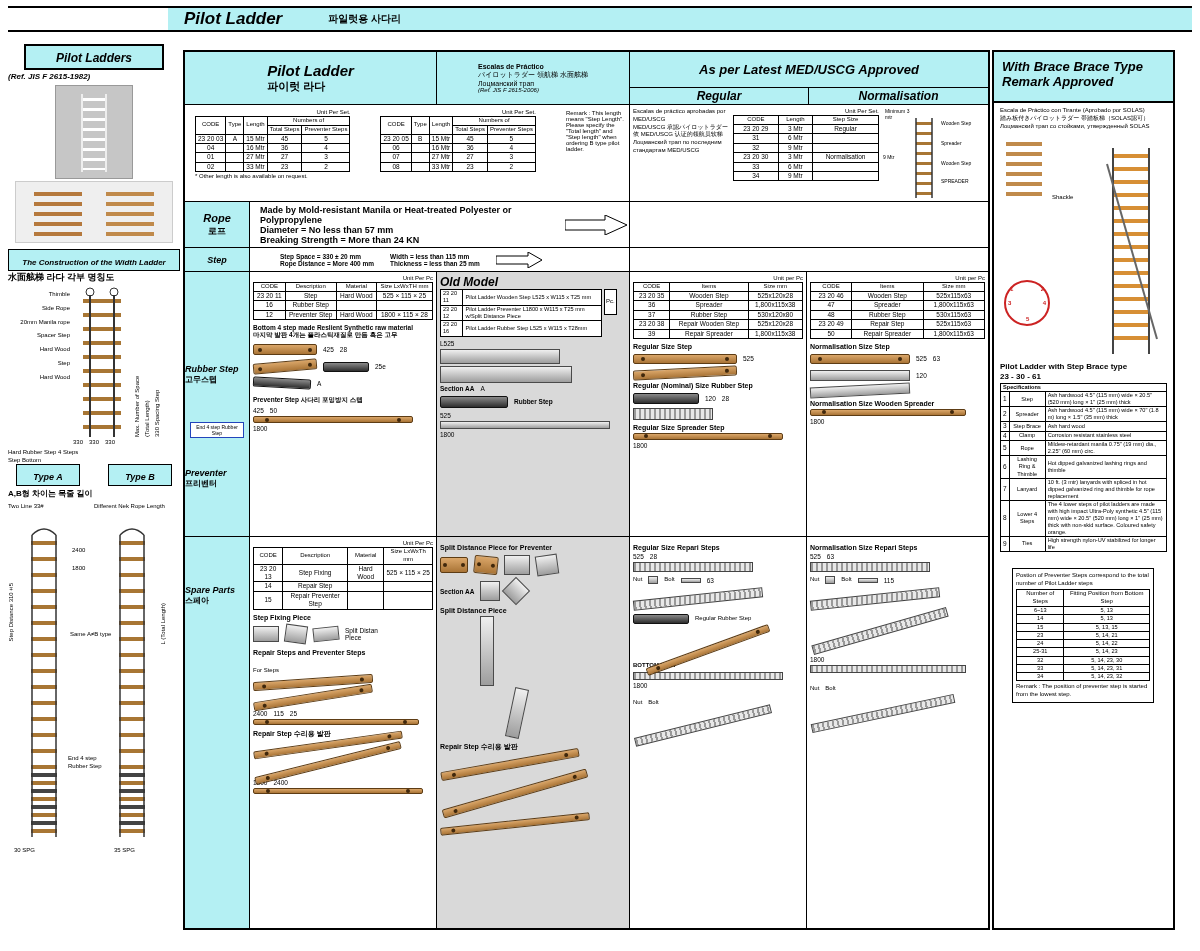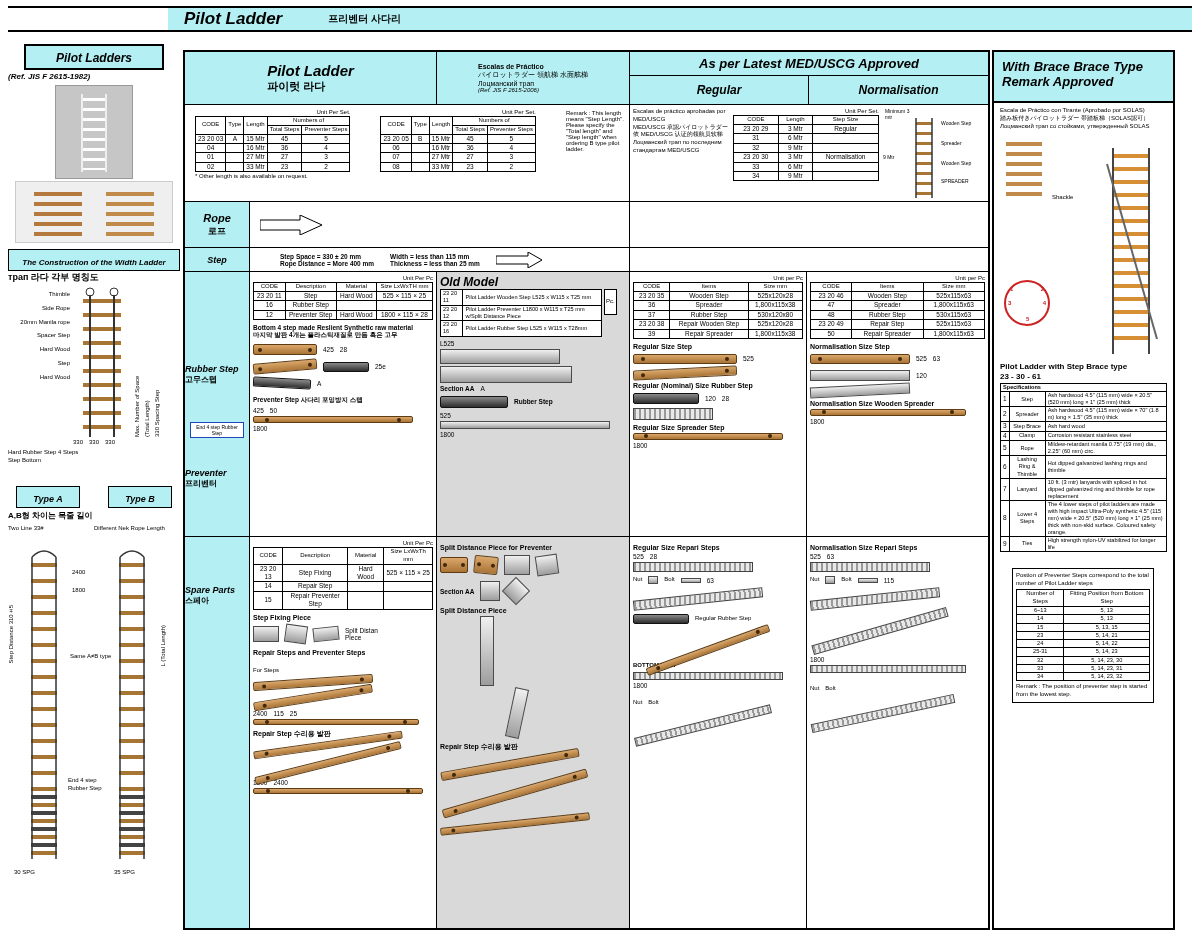--- a/index.html
+++ b/index.html
@@ -49,31 +49,31 @@
 .detail-circle{width:46px;height:46px;border:2px solid #cc2222;border-radius:50%;position:relative}
 .dnum{position:absolute;font-size:6px;color:#cc2222;font-weight:bold}
 .harrow{flex:0 0 auto}
 .banner{left:8px;top:6px;width:1184px;height:26px;border-top:2px solid #000;border-bottom:2px solid #000;background:#fff}
 .banner-in{position:absolute;left:160px;top:0;right:0;bottom:0;display:flex;align-items:center;gap:46px;padding-left:16px}
 .photo1{width:78px;height:94px;background:#c6c6c6;margin:4px auto 2px;display:flex;align-items:center;justify-content:center;border:1px solid #999}
 .photo2{width:158px;height:62px;background:#efefef;margin:2px auto;display:flex;align-items:center;justify-content:center;gap:8px;border:1px solid #ccc}
 .cons{display:flex;gap:3px;margin-top:3px}
 .cons-l{display:flex;flex-direction:column;gap:6px;text-align:right;width:62px;padding-top:4px}
 .cons-r{display:flex;gap:2px;padding-top:6px}
-.typerow{display:flex;justify-content:space-between;margin-top:22px;padding:0 8px}
+.typerow{display:flex;justify-content:space-between;margin-top:0;padding:0 8px}
 </style>
 </head>
 <body>
 
 <div class="page">
 
   <div class="abs banner">
     <div class="banner-in cyan">
       <span class="i b fs17">Pilot Ladder</span>
-      <span class="b fs10">프리벤터 사다리</span>
+      <span class="b fs10">파일럿용 사다리</span>
     </div>
   </div>
 
   <div class="abs" style="left:8px;top:44px;width:172px">
     <div class="sbox cyan">
       <span class="i b fs12">Pilot Ladders</span>
     </div>
     <div class="center i b fs8" style="margin-top:2px">(Ref. JIS F 2615-1982)</div>
 
     <div class="photo1">
@@ -88,21 +88,21 @@
         <line x1="32" y1="6" x2="32" y2="50" stroke="#b5793d" stroke-width="48" stroke-dasharray="4 6"></line>
       </svg>
       <svg width="64" height="52">
         <line x1="32" y1="6" x2="32" y2="50" stroke="#c08a4b" stroke-width="48" stroke-dasharray="4 6"></line>
       </svg>
     </div>
 
     <div class="sbox2 cyan">
       <span class="i b fs8">The Construction of the Width Ladder</span>
     </div>
-    <div class="center b fs9">трап 라다 각부 명칭도</div>
+    <div class="center b fs9">水面舷梯 라다 각부 명칭도</div>
 
     <div class="cons">
       <div class="cons-l">
         <span class="tiny">Thimble</span>
         <span class="tiny">Side Rope</span>
         <span class="tiny">20mm Manila rope</span>
         <span class="tiny">Spacer Step</span>
         <span class="tiny">Hard Wood</span>
         <span class="tiny">Step</span>
         <span class="tiny">Hard Wood</span>
@@ -177,21 +177,21 @@
       </div>
       <div class="cell cyan hcell" style="width:193px">
         <div class="center">
           <div class="fs7 b">Escalas de Práctico</div>
           <div class="fs7">パイロットラダー  領航梯  水面舷梯</div>
           <div class="fs7">Лоцманский трап</div>
           <div class="fs6 i">(Ref. JIS F 2615-2006)</div>
         </div>
       </div>
       <div class="cell" style="width:358px;display:flex;flex-direction:column">
-        <div class="cyan b i fs13" style="height:24px;border-bottom:1px solid #000;display:flex;align-items:center;justify-content:center">As per Latest MED/USCG Approved</div>
+        <div class="cyan b i fs13" style="height:36px;border-bottom:1px solid #000;display:flex;align-items:center;justify-content:center">As per Latest MED/USCG Approved</div>
         <div style="display:flex;flex:1">
           <div class="cyan b i fs12" style="width:50%;border-right:1px solid #000;display:flex;align-items:center;justify-content:center">Regular</div>
           <div class="cyan b i fs12" style="width:50%;display:flex;align-items:center;justify-content:center">Normalisation</div>
         </div>
       </div>
     </div>
 
     <div class="band" style="height:97px">
       <div class="cell" style="width:445px;display:flex;gap:30px;padding:4px 2px 2px 10px">
         <div>
@@ -357,20 +357,25 @@
         </div>
       </div>
     </div>
 
     <div class="band" style="height:46px">
       <div class="cell cyan cat" style="width:65px">
         <span class="i b fs11">Rope</span>
         <span class="b fs9">로프</span>
       </div>
       <div class="cell" style="width:380px;display:flex;align-items:center;gap:12px;padding-left:10px">
+        <div>
+          <div class="b fs9">Made by Mold-resistant Manila or Heat-treated Polyester or Polypropylene</div>
+          <div class="b fs9">Diameter = No less than 57 mm</div>
+          <div class="b fs9">Breaking Strength = More than 24 KN</div>
+        </div>
         <svg class="harrow" width="64" height="20">
           <polygon points="0,5 40,5 40,0 62,10 40,20 40,15 0,15" fill="#ffffff" stroke="#000000"></polygon>
         </svg>
       </div>
       <div class="cell" style="width:358px"></div>
     </div>
 
     <div class="band" style="height:24px">
       <div class="cell cyan cat" style="width:65px">
         <span class="i b fs9">Step</span>

